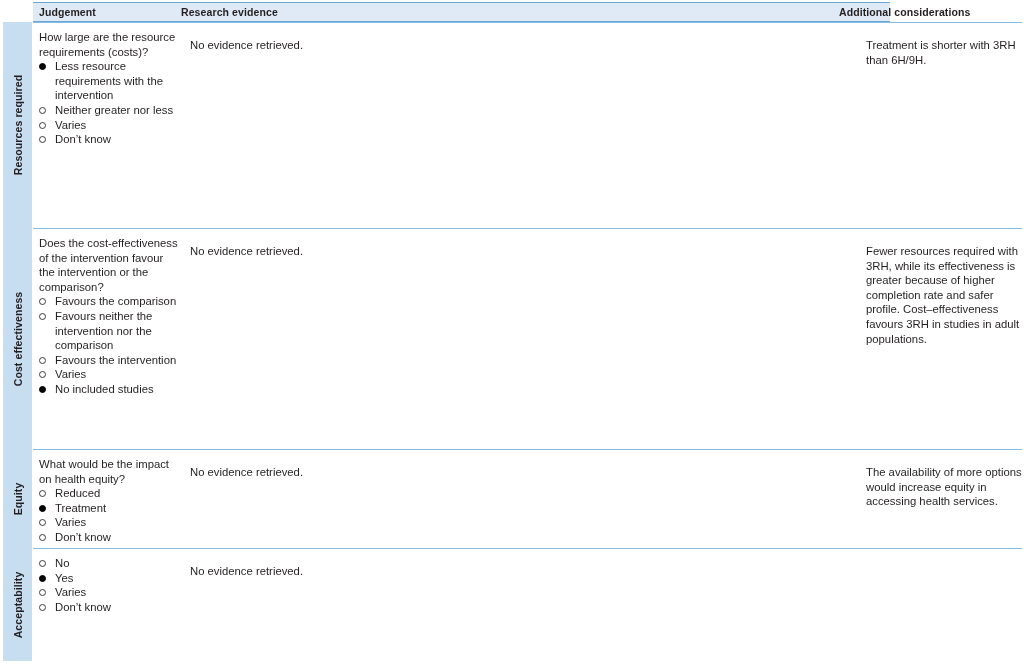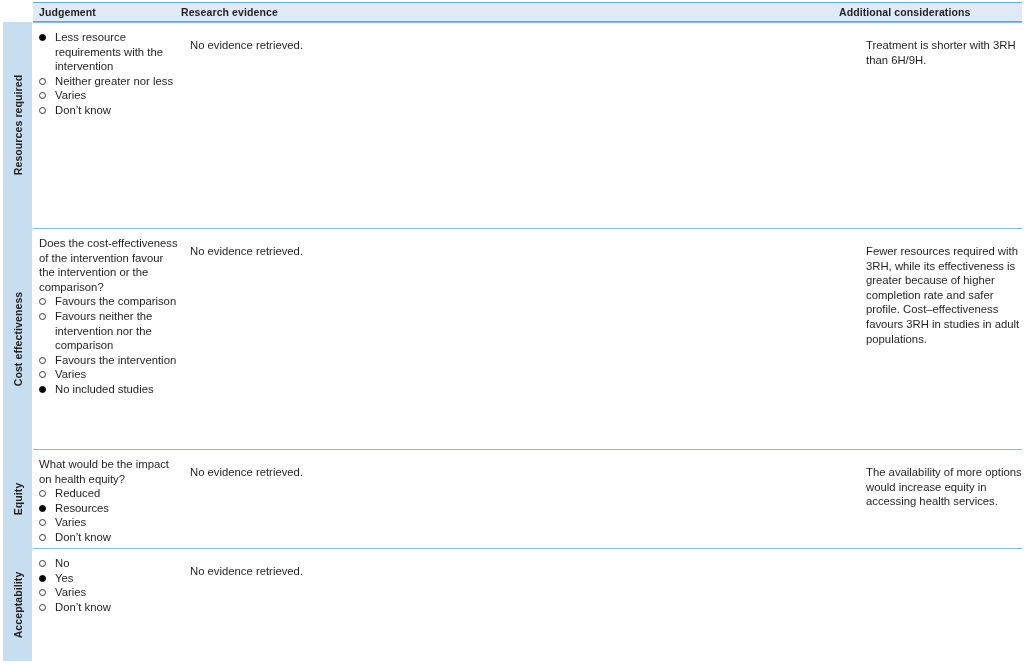--- a/index.html
+++ b/index.html
@@ -20,21 +20,21 @@
     width: 1024px;
     height: 665px;
     box-sizing: border-box;
   }
 
   
   .header-row {
     position: absolute;
     left: 33px;
     top: 2px;
-    width: 989px;
+    width: 857px;
     height: 20px;
     background: #dfeaf6;
     border-top: 1.5px solid #6aa6d6;
     border-bottom: 1.5px solid #6aa6d6;
     box-sizing: border-box;
   }
   .header-cell {
     position: absolute;
     top: 3px;
     font-size: 10.5px;
@@ -137,20 +137,21 @@
     <div class="header-cell hc-additional">Additional considerations</div>
   </div>
 
   <div id="rows-host">
       <div class="crit-row" style="top: 22px; height: 206px;">
         <div class="rule"></div>
         <div class="side-band" style="height: 206px; top: 0px;">
           <span class="side-label">Resources required</span>
         </div>
         <div class="cell cell-judgement" style="padding-top: 8px;">
+          <div class="question">How large are the resource requirements (costs)?</div>
           <ul class="opt-list">
             <li class="opt-item"><span class="radio selected"></span><span>Less resource requirements with the intervention</span></li>
             <li class="opt-item"><span class="radio"></span><span>Neither greater nor less</span></li>
             <li class="opt-item"><span class="radio"></span><span>Varies</span></li>
             <li class="opt-item"><span class="radio"></span><span>Don’t know</span></li>
           </ul>
         </div>
         <div class="cell cell-research" style="padding-top: 8px;">
           <p class="para">No evidence retrieved.</p>
         </div>
@@ -186,21 +187,21 @@
       </div>
       <div class="crit-row" style="top: 449px; height: 99px;">
         <div class="rule"></div>
         <div class="side-band" style="height: 99px; top: 0px;">
           <span class="side-label">Equity</span>
         </div>
         <div class="cell cell-judgement" style="padding-top: 8px;">
           <div class="question">What would be the impact on health equity?</div>
           <ul class="opt-list">
             <li class="opt-item"><span class="radio"></span><span>Reduced</span></li>
-            <li class="opt-item"><span class="radio selected"></span><span>Resources</span></li>
+            <li class="opt-item"><span class="radio selected"></span><span>Treatment</span></li>
             <li class="opt-item"><span class="radio"></span><span>Varies</span></li>
             <li class="opt-item"><span class="radio"></span><span>Don’t know</span></li>
           </ul>
         </div>
         <div class="cell cell-research" style="padding-top: 8px;">
           <p class="para">No evidence retrieved.</p>
         </div>
         <div class="cell cell-additional" style="padding-top: 8px;">
           <div class="addl">
             <p class="para">The availability of more options would increase equity in accessing health services.</p>

